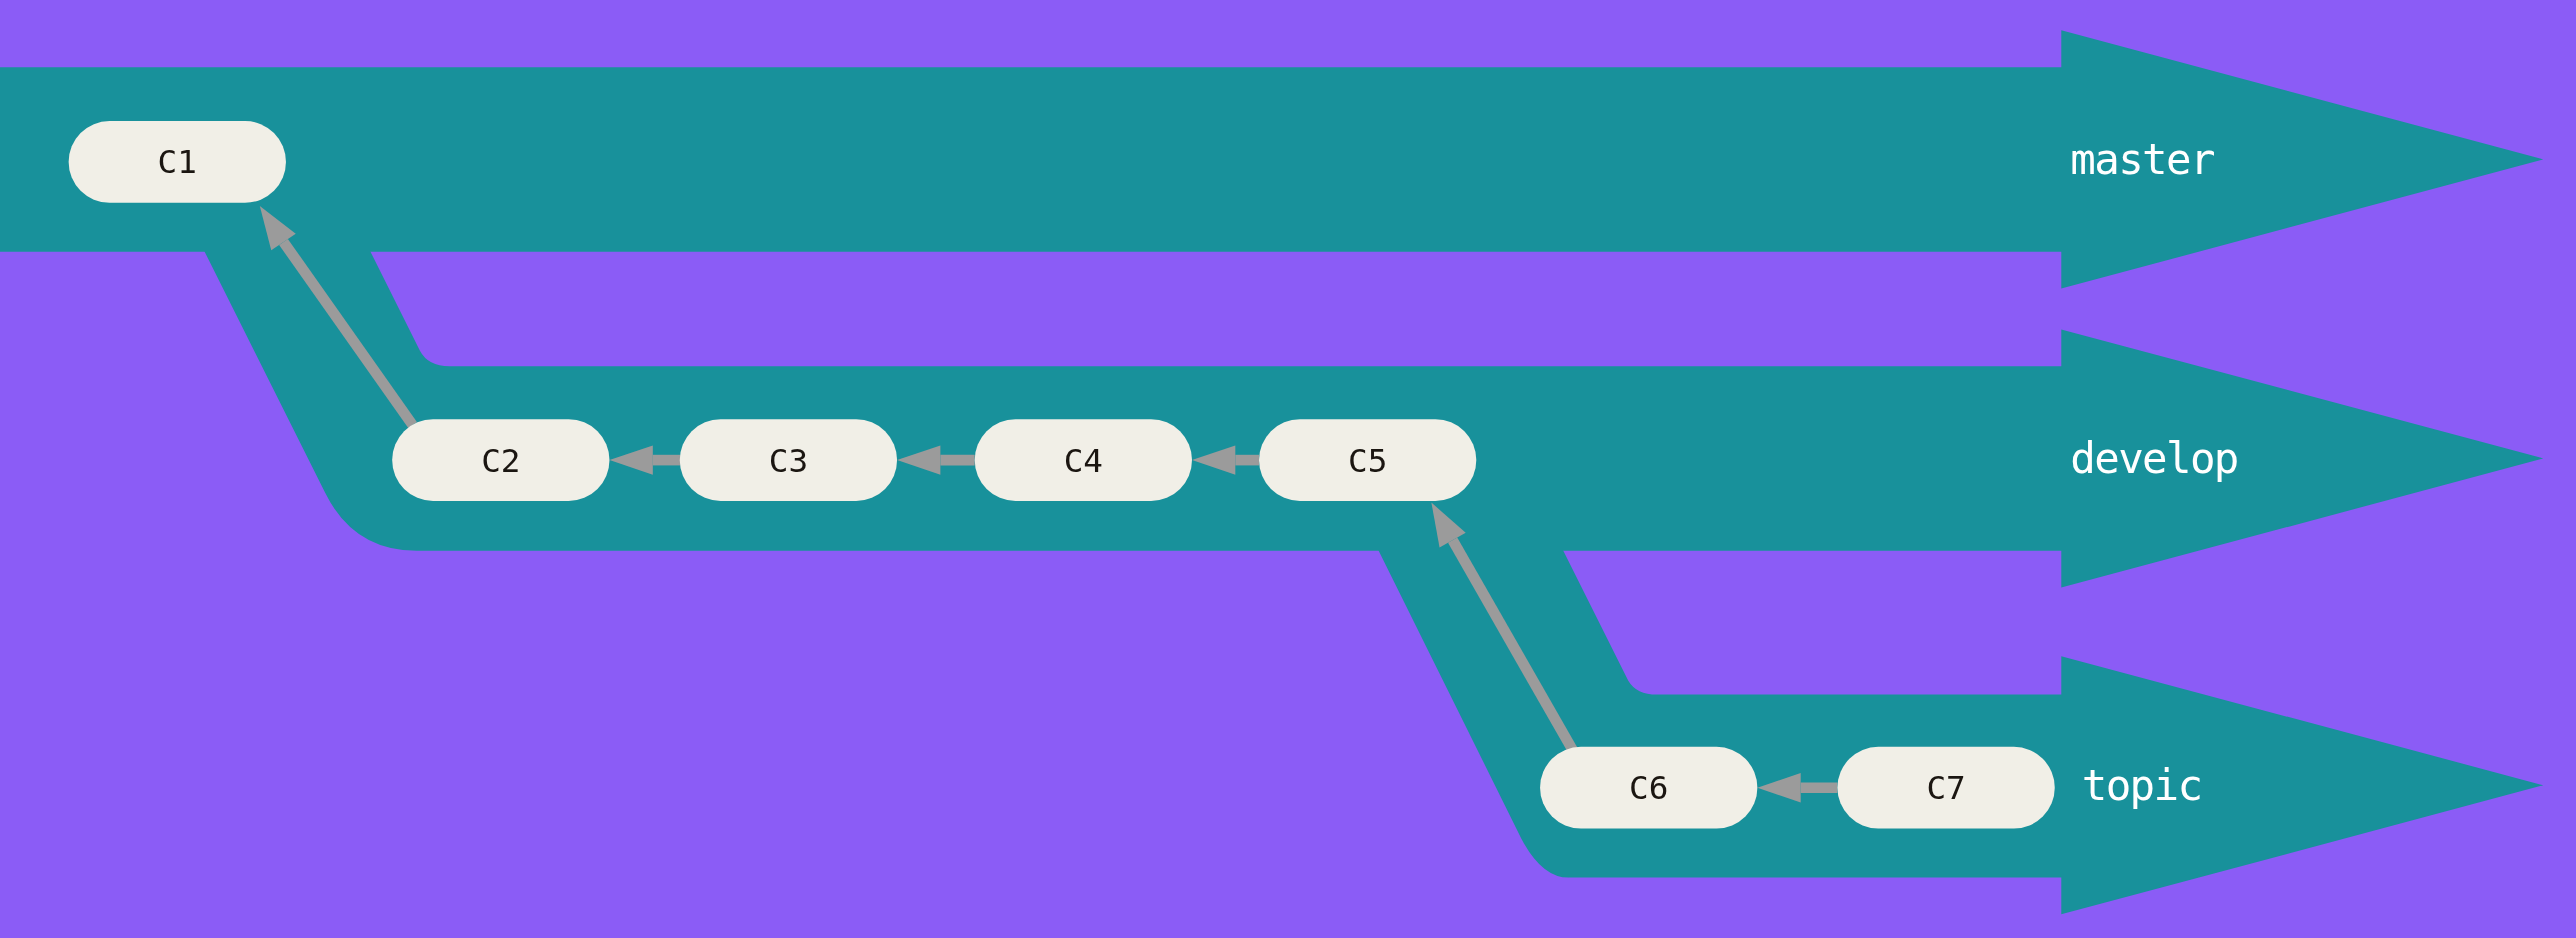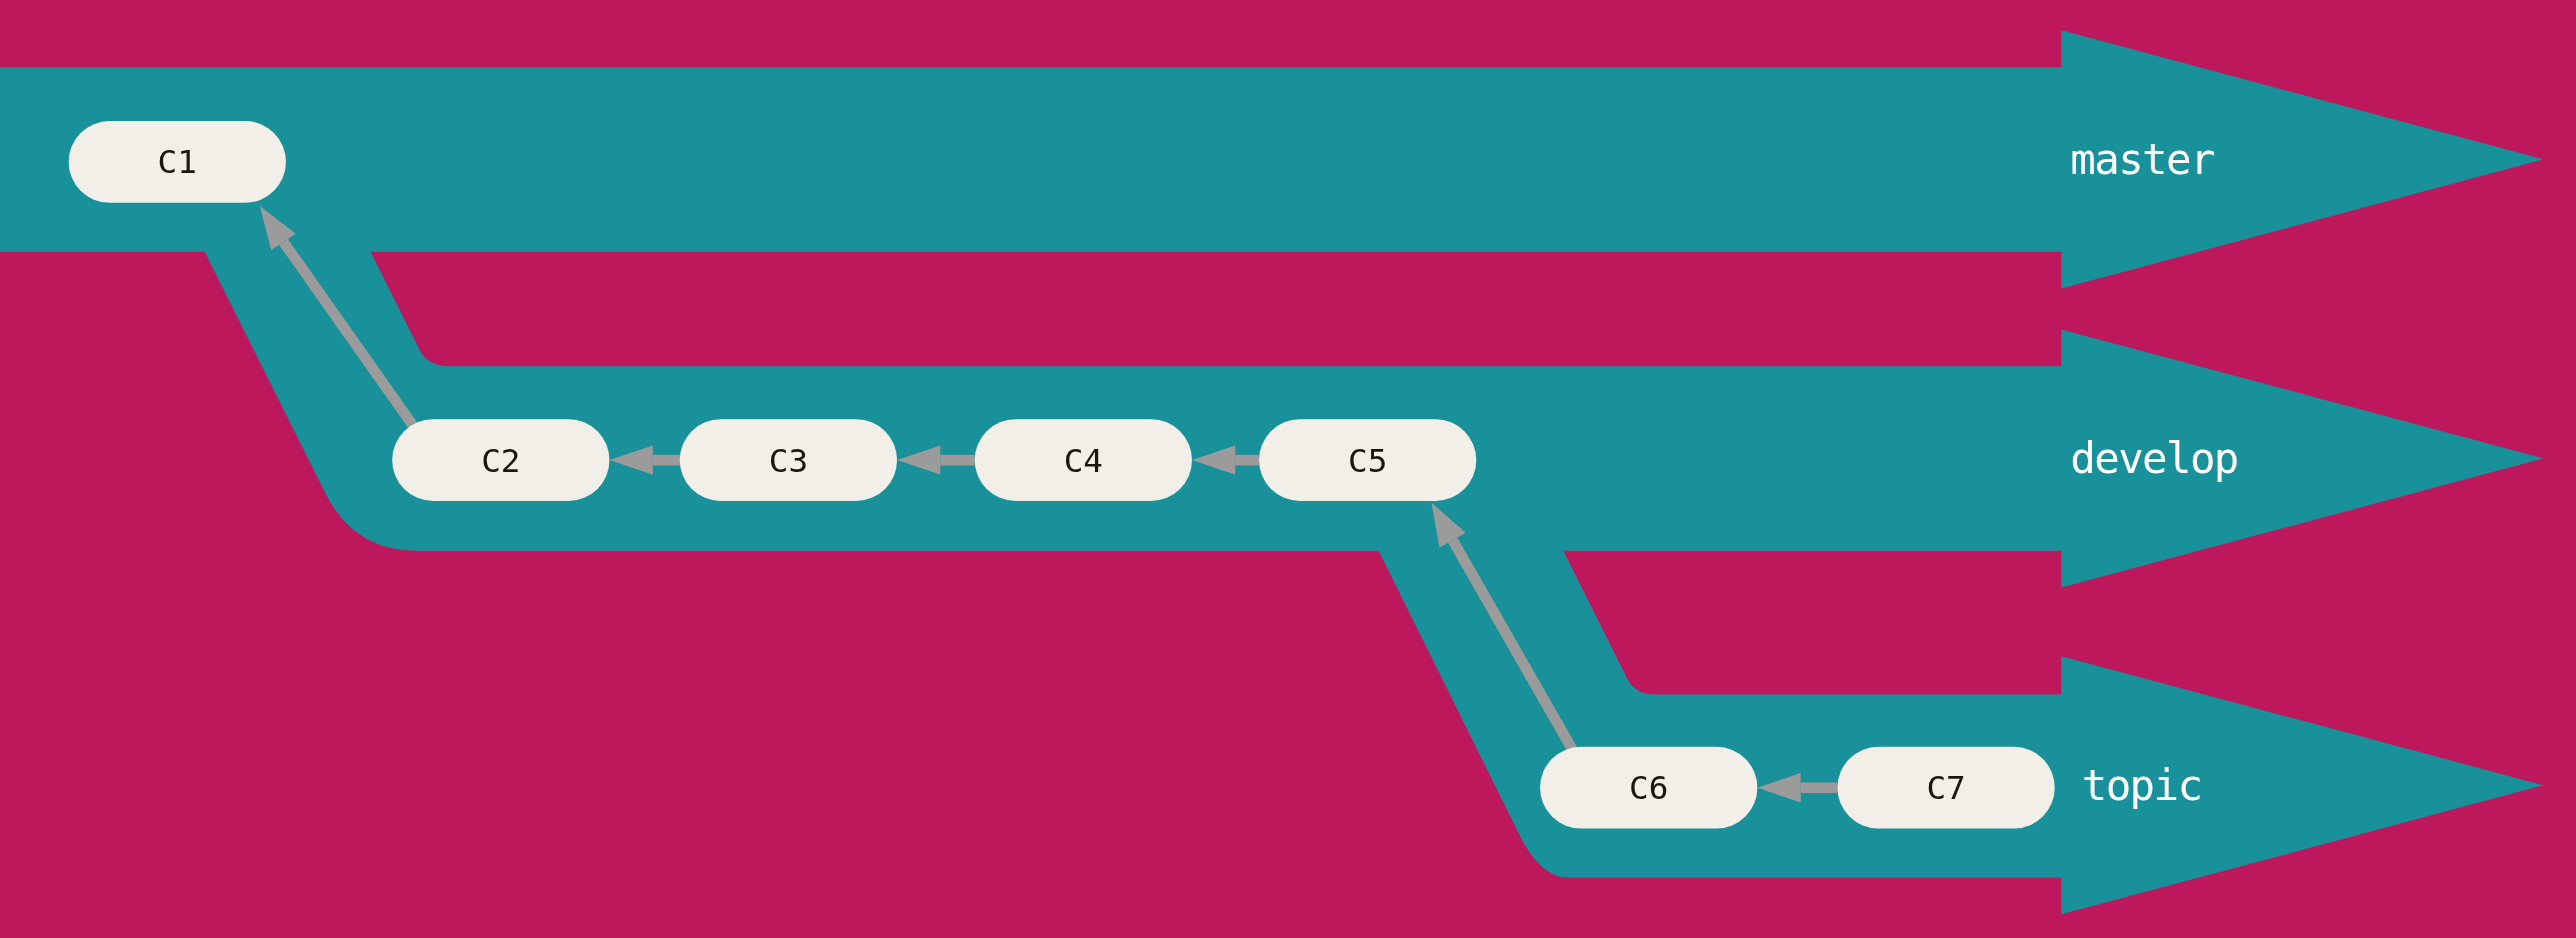--- a/index.html
+++ b/index.html
@@ -4,21 +4,21 @@
 <style>
   html, body {
     margin: 0;
     padding: 0;
     background: #000000;
   }
   .stage {
     width: 2576px;
     height: 939px;
     position: relative;
-    background: #be185d;
+    background: #8b5cf6;
     overflow: hidden;
   }
   svg { display: block; width: 2576px; height: 939px; }
   .band { fill: #18919B; stroke: none; }
   .edge-shaft { stroke: #9B9B9B; stroke-width: 13px; fill: none; }
   .edge-head { fill: #9B9B9B; stroke: none; }
   .commit-pill { fill: #F1EFE7; stroke: none; }
   .commit-label {
     font-family: "DejaVu Sans Mono", "Liberation Mono", monospace;
     font-size: 40px;

